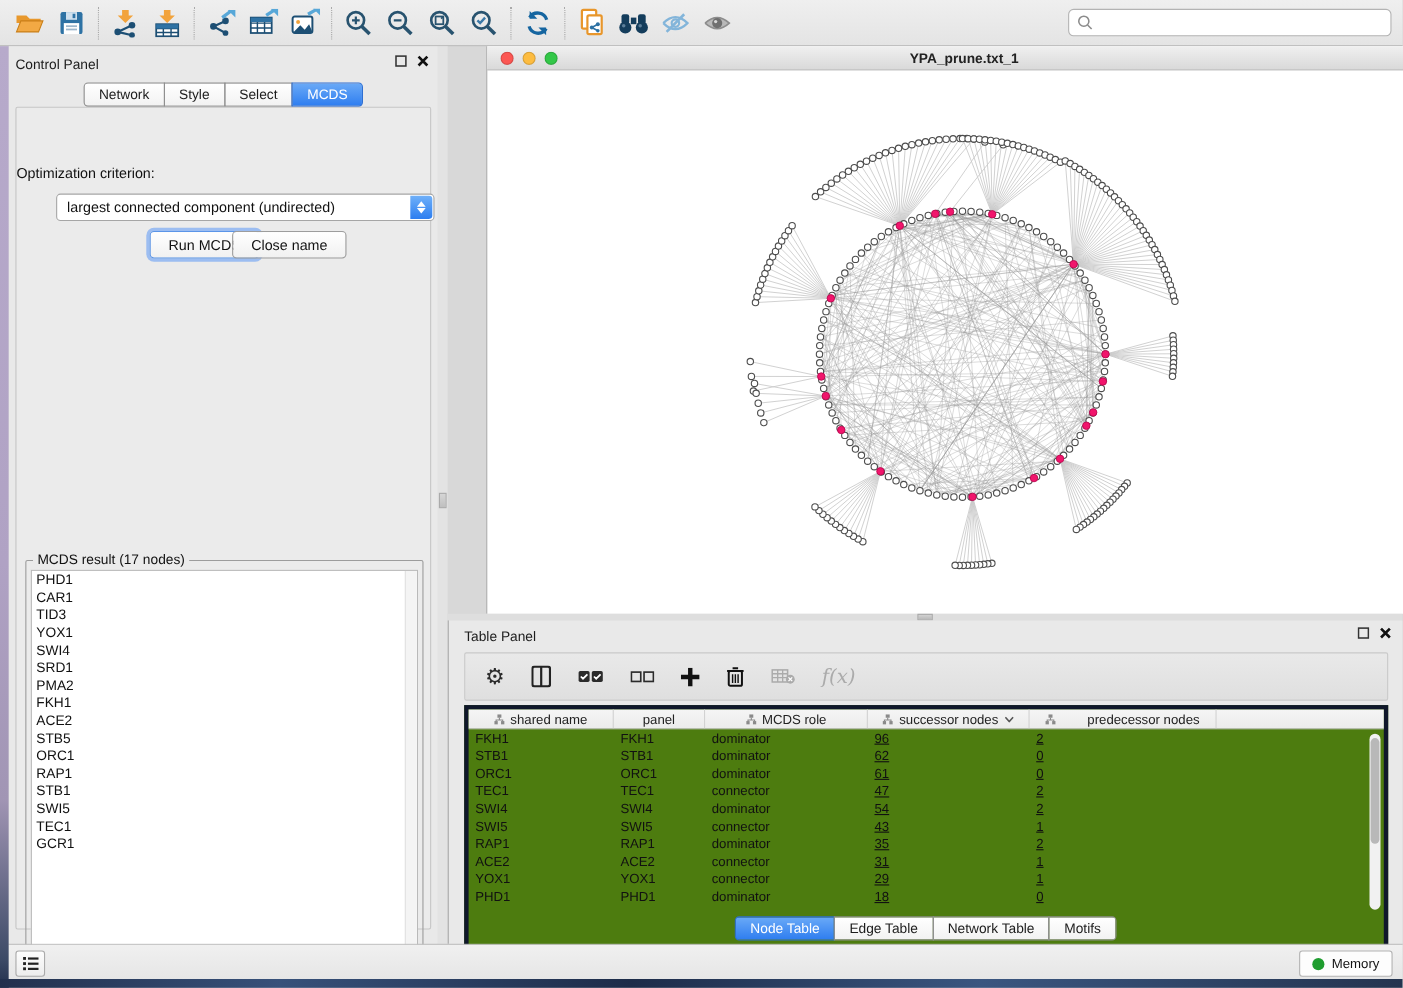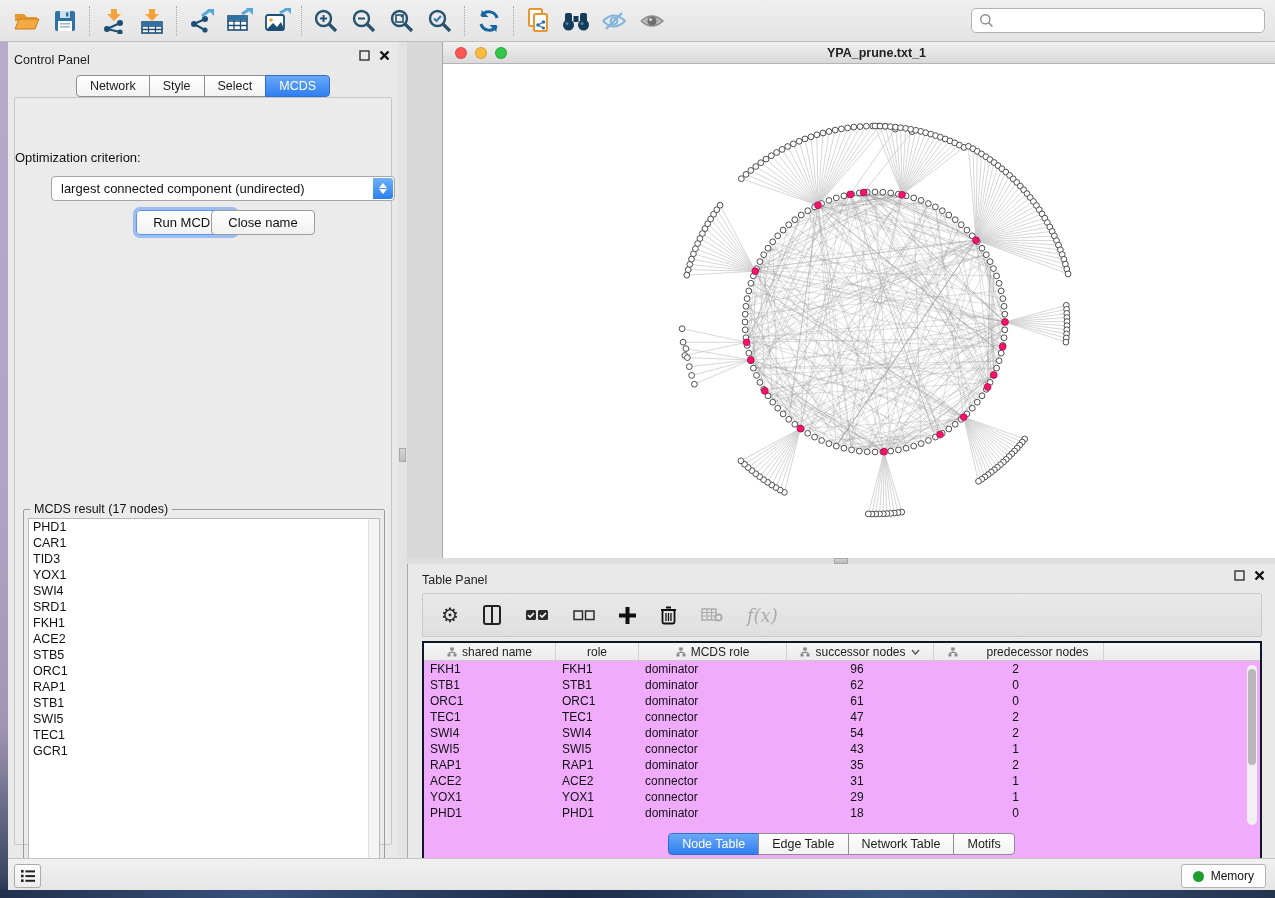--- a/index.html
+++ b/index.html
@@ -85,29 +85,29 @@
 
   
   .tpanel { position:absolute; left:407px; top:564px; width:868px; height:294px;
     background:#e9e9e9; border-left:1px solid #a9a9a9; }
   .tp-toolbar { position:absolute; left:14px; top:29px; width:840px; height:44px;
     background:linear-gradient(#e9e9e9,#dfdfdf); border:1px solid #c9c9c9; border-radius:2px;
     display:flex; align-items:center; gap:24px; padding-left:18px; }
   .tp-ic { display:flex; align-items:center; justify-content:center; }
   .fx { font-family:"DejaVu Serif", serif; font-style:italic; font-size:18px; color:#ababab; }
   .datatable { position:absolute; left:14px; top:77px; width:840px; height:224px;
-    background:#f0abfc; border:2px solid #0f172a; }
+    background:#4d7c0f; border:4px solid #0f172a; }
   .thead { display:flex; height:18px; background:linear-gradient(#f5f5f5,#ececec);
     border-bottom:1px solid #c9c9c9; }
   .th { display:flex; align-items:center; justify-content:center; gap:5px;
     font-size:12px; color:#222; border-right:1px solid #d2d2d2; height:100%; }
   .tr { display:flex; height:16px; }
   .td { font-size:12px; color:#111; line-height:16px; padding:0 6px; white-space:nowrap;
     overflow:hidden; }
-  .td.num { text-align:center; padding-right:13px; }
+  .td.num { text-align:left; padding-right:13px;text-decoration:underline; }
   .tbl-scroll { position:absolute; right:3px; top:22px; width:10px; height:160px;
     background:#f1f1f1; border-radius:5px; }
   .tbl-scroll .thumb { position:absolute; left:1px; top:4px; width:8px; height:96px;
     background:#b8b8b8; border-radius:4px; }
   .tp-tabs { position:absolute; left:0; top:269px; width:100%; display:flex; justify-content:center; }
 
   
   .statusbar { position:absolute; left:8px; top:858px; width:1267px; height:32px;
     background:linear-gradient(#f0f0f0,#e6e6e6); border-top:1px solid #c2c2c2; }
   .listbtn { position:absolute; left:6px; top:5px; width:27px; height:24px;
@@ -304,20 +304,21 @@
     <div class="groupbox">
       <span class="legend">MCDS result (17 nodes)</span>
       <div class="listbox">
         <div id="mcds-items">
             <div class="item">PHD1</div>
             <div class="item">CAR1</div>
             <div class="item">TID3</div>
             <div class="item">YOX1</div>
             <div class="item">SWI4</div>
             <div class="item">SRD1</div>
+            <div class="item">PMA2</div>
             <div class="item">FKH1</div>
             <div class="item">ACE2</div>
             <div class="item">STB5</div>
             <div class="item">ORC1</div>
             <div class="item">RAP1</div>
             <div class="item">STB1</div>
             <div class="item">SWI5</div>
             <div class="item">TEC1</div>
             <div class="item">GCR1</div>
           </div>
@@ -1127,21 +1128,21 @@
         <div class="th" style="width: 132px;">
           <svg width="10" height="10" viewBox="0 0 10 10">
             <rect x="3.2" y="0.5" width="3.6" height="3" fill="#8a8a8a"></rect>
             <rect x="0.5" y="6.5" width="3" height="3" fill="#8a8a8a"></rect>
             <rect x="6.5" y="6.5" width="3" height="3" fill="#8a8a8a"></rect>
             <path d="M5 3.5 v2 M2 6.5 v-1 h6 v1" stroke="#8a8a8a" fill="none"></path>
           </svg>
           <span>shared name</span>
         </div>
         <div class="th" style="width: 83px;">
-          <span>role</span>
+          <span>panel</span>
         </div>
         <div class="th" style="width: 148px;">
           <svg width="10" height="10" viewBox="0 0 10 10">
             <rect x="3.2" y="0.5" width="3.6" height="3" fill="#8a8a8a"></rect>
             <rect x="0.5" y="6.5" width="3" height="3" fill="#8a8a8a"></rect>
             <rect x="6.5" y="6.5" width="3" height="3" fill="#8a8a8a"></rect>
             <path d="M5 3.5 v2 M2 6.5 v-1 h6 v1" stroke="#8a8a8a" fill="none"></path>
           </svg>
           <span>MCDS role</span>
         </div>

